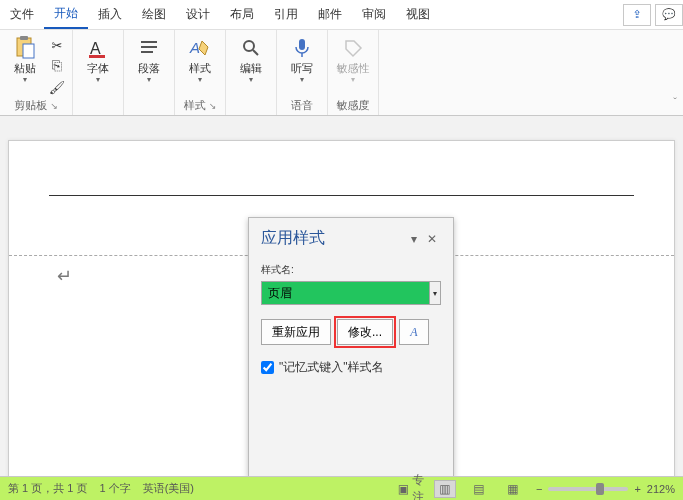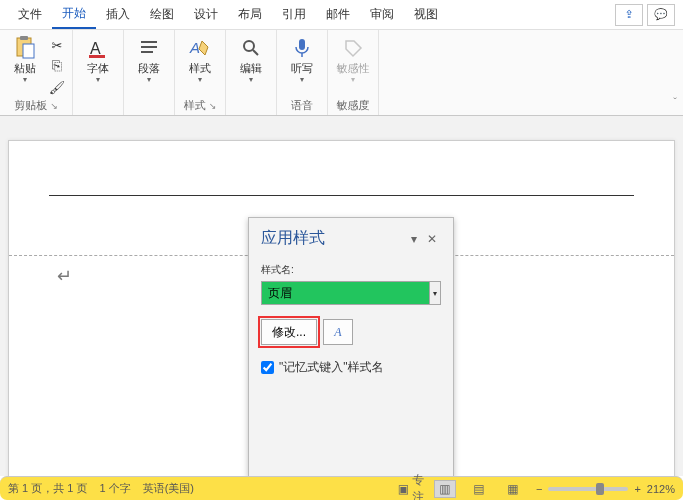--- a/index.html
+++ b/index.html
@@ -1,17 +1,17 @@
 <!DOCTYPE html>
 <html><head>
 <meta charset="utf-8">
 <style>
 * { margin:0; padding:0; box-sizing:border-box; font-family:"Microsoft YaHei","Segoe UI",sans-serif; }
 body { width:683px; height:500px; background:#fff; overflow:hidden; position:relative; font-size:12px; color:#333; }
-.menubar { display:flex; align-items:center; height:30px; padding:0 8px; border-bottom:1px solid #e0e0e0; }
+.menubar { display:flex; align-items:center; height:30px; padding:0 0; border-bottom:1px solid #e0e0e0; }
 .menubar .tab { padding:5px 10px; cursor:pointer; }
 .menubar .tab.active { color:#185abd; border-bottom:2px solid #185abd; }
 .menubar .tab.context { color:#185abd; }
 .menubar .spacer { flex:1; }
 .menubar .winbtn { width:28px; height:22px; border:1px solid #c8c8c8; margin-left:4px; display:flex; align-items:center; justify-content:center; color:#185abd; font-size:11px; }
 .ribbon { display:flex; height:86px; border-bottom:1px solid #c8c8c8; background:#fafafa; }
 .group { display:flex; flex-direction:column; align-items:center; padding:2px 6px 0; border-right:1px solid #e3e3e3; }
 .group-body { flex:1; display:flex; align-items:flex-start; gap:4px; padding-top:2px; }
 .group-label { font-size:11px; color:#666; padding:2px 0; display:flex; align-items:center; gap:3px; }
 .group-label .launcher { font-size:9px; color:#888; cursor:pointer; }
@@ -34,21 +34,21 @@
 .pane label.fld { display:block; margin-top:14px; font-size:10px; color:#333; }
 .combo { display:flex; margin-top:4px; }
 .combo input { flex:1; height:24px; border:1px solid #a6a6a6; padding:0 6px; font-size:12px; background:#22c55e; }
 .combo .dd { width:20px; height:24px; border:1px solid #a6a6a6; border-left:none; background:#f0f0f0; display:flex; align-items:center; justify-content:center; font-size:8px; cursor:pointer; }
 .btnrow { display:flex; gap:6px; margin-top:14px; }
 .btnrow button { height:26px; padding:0 10px; border:1px solid #a6a6a6; background:#fdfdfd; font-size:12px; cursor:pointer; }
 .btnrow button.hl { outline:2px solid #e33; outline-offset:1px; }
 .btnrow .iconbtn { width:30px; padding:0; display:flex; align-items:center; justify-content:center; }
 .chk { margin-top:14px; display:flex; align-items:center; gap:5px; font-size:12px; }
 .chk input { width:13px; height:13px; }
-.statusbar { position:absolute; bottom:0; left:0; right:0; height:24px; background:#fde047; border-top:1px solid #c8c8c8; display:flex; align-items:center; padding:0 8px; font-size:11px; color:#555; gap:12px;border-radius:7px; }
+.statusbar { position:absolute; bottom:0; left:0; right:0; height:24px; background:#bef264; border-top:1px solid #c8c8c8; display:flex; align-items:center; padding:0 8px; font-size:11px; color:#555; gap:12px; }
 .statusbar .spacer { flex:1; }
 .viewbtn { width:22px; height:18px; border:1px solid transparent; display:flex; align-items:center; justify-content:center; cursor:pointer; color:#666; font-size:12px; }
 .viewbtn.on { background:#d8d8d8; border-color:#b8b8b8; }
 .zoom { display:flex; align-items:center; gap:6px; }
 .zoom .track { width:80px; height:4px; background:#c8c8c8; position:relative; border-radius:2px; }
 .zoom .thumb { position:absolute; top:-4px; left:48px; width:8px; height:12px; background:#888; border-radius:2px; }
 svg{display:block}
 </style>
 </head>
 <body>
@@ -227,20 +227,21 @@
     <div class="pbtn"><span>✕</span></div>
   </div>
   <label class="fld">样式名:</label>
   <div class="combo">
     <input type="text" value="页眉" style="">
     <div class="dd">
         <span>▾</span>
       </div>
   </div>
   <div class="btnrow">
+    <button>重新应用</button>
     <button class="hl">修改...</button>
     <button class="iconbtn">
         <span style="color:#4472c4;font-style:italic;font-family:serif">A</span>
       </button>
   </div>
   <label class="chk">
     <input type="checkbox" checked="" style="">
     <span>"记忆式键入"样式名</span>
   </label>
 </div>

